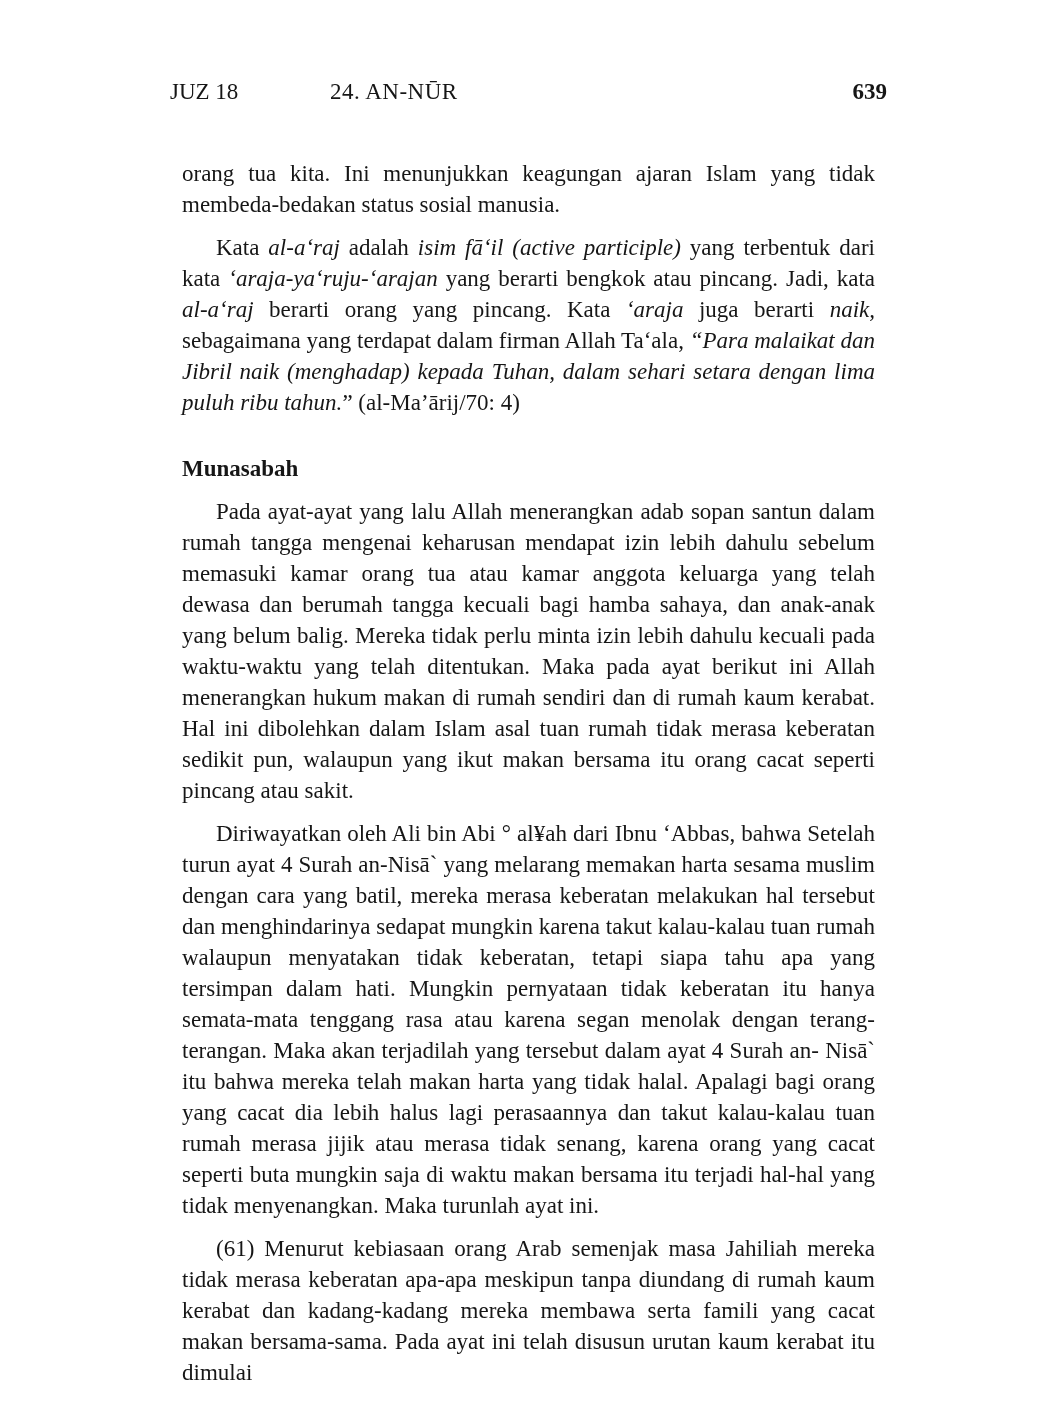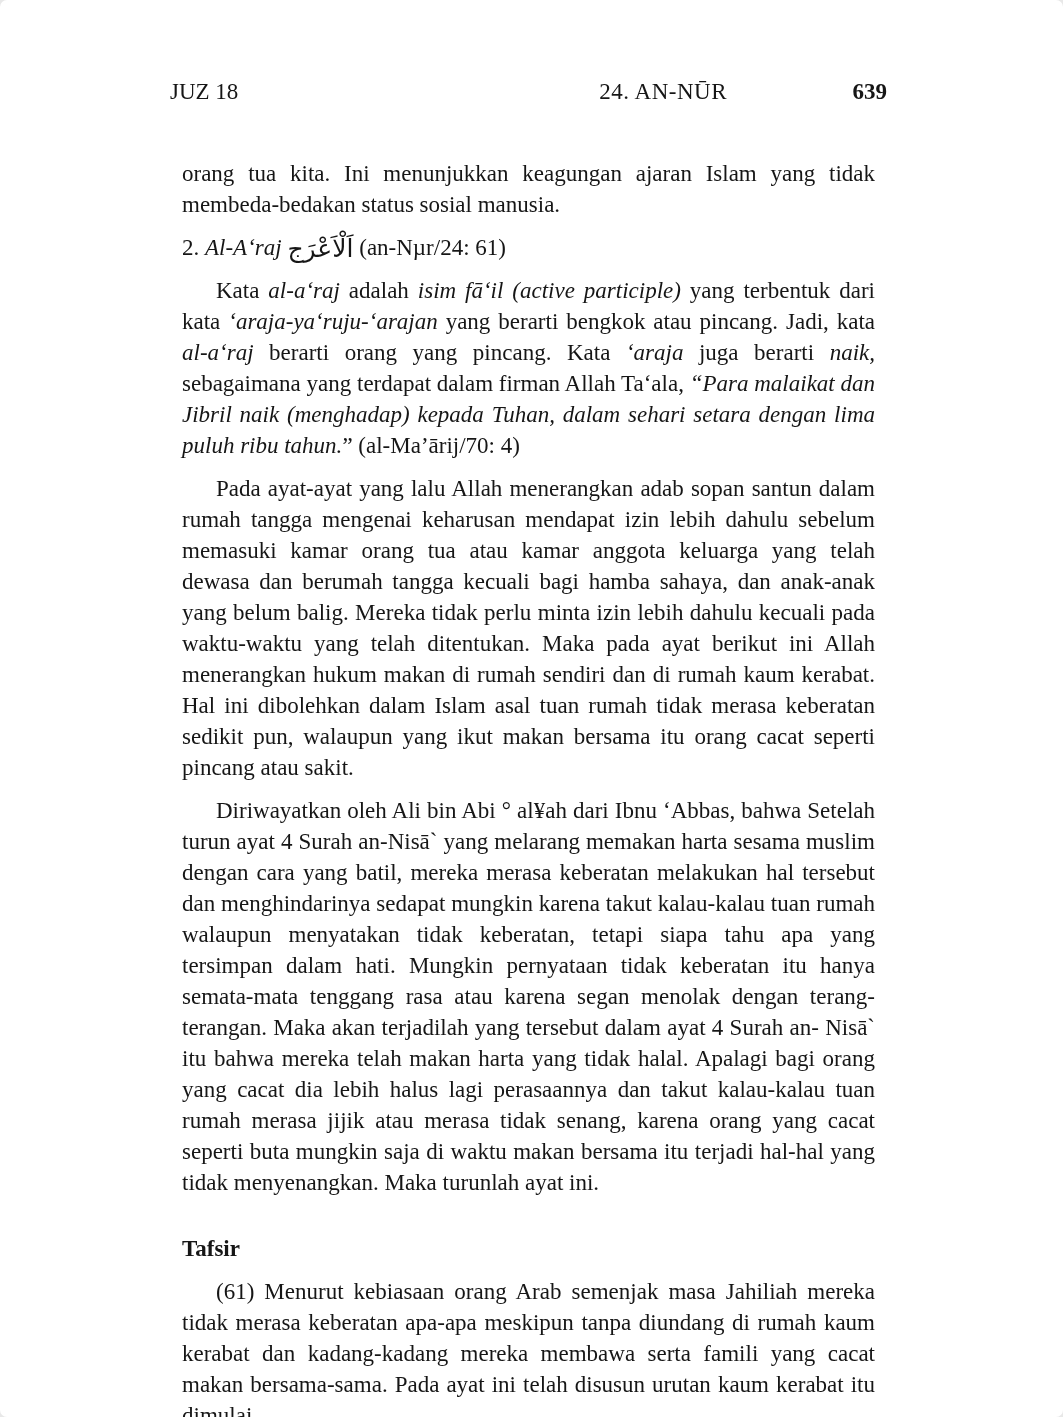--- a/index.html
+++ b/index.html
@@ -7,30 +7,29 @@
     width: 1063px;
     height: 1417px;
     margin: 0 auto;
     background: #ffffff;
     color: #161616;
     font-family: "Liberation Serif", "DejaVu Serif", serif;
     box-sizing: border-box;
     padding: 76px 176px 0 170px;
     position: relative;
     overflow: hidden;
-    border-radius: 7px;
   }
   .page-header {
     display: flex;
     align-items: baseline;
     font-size: 23px;
     line-height: 31px;
   }
   .h-left  { width: 160px; text-align: left; }
-  .h-center{ flex: 1; text-align: right; letter-spacing: 0.5px; }
+  .h-center{ flex: 1; text-align: left; letter-spacing: 0.5px; }
   .h-right { width: 160px; text-align: right; font-weight: bold; }
   .content {
     margin-top: 51px;
     font-size: 23px;
     line-height: 31px;
     text-align: justify;
   }
   .content p, .content h2 { margin: 12px; padding: 0; }
   .content h2.heading {
     font-size: 23px;
@@ -52,20 +51,19 @@
 <body>
 
 <div class="page">
   <header class="page-header">
     <span class="h-left">JUZ 18</span>
     <span class="h-center">24. AN-NŪR</span>
     <span class="h-right">639</span>
   </header>
   <main class="content">
       <p class="paragraph"><span>orang tua kita. Ini menunjukkan keagungan ajaran Islam yang tidak membeda-bedakan status sosial manusia.</span></p>
-      <p class="line"><span>2. </span><span class="it">Al-A‘raj </span><span class="arabic">اَلْاَعْرَج</span><span> (an-Nµr/24: 61)</span></p>
       <p class="paragraph indent"><span>Kata </span><span class="it">al-a‘raj</span><span> adalah </span><span class="it">isim fā‘il (active participle)</span><span> yang terbentuk dari kata </span><span class="it">‘araja-ya‘ruju-‘arajan</span><span> yang berarti bengkok atau pincang. Jadi, kata </span><span class="it">al-a‘raj</span><span> berarti orang yang pincang. Kata </span><span class="it">‘araja</span><span> juga berarti </span><span class="it">naik,</span><span> sebagaimana yang terdapat dalam firman Allah Ta‘ala, </span><span class="it">“Para malaikat dan Jibril naik (menghadap) kepada Tuhan, dalam sehari setara dengan lima puluh ribu tahun.</span><span>” (al-Ma’ārij/70: 4)</span></p>
+      <h2 class="heading"><span>Munasabah</span></h2>
       <p class="paragraph indent"><span>Pada ayat-ayat yang lalu Allah menerangkan adab sopan santun dalam rumah tangga mengenai keharusan mendapat izin lebih dahulu sebelum memasuki kamar orang tua atau kamar anggota keluarga yang telah dewasa dan berumah tangga kecuali bagi hamba sahaya, dan anak-anak yang belum balig. Mereka tidak perlu minta izin lebih dahulu kecuali pada waktu-waktu yang telah ditentukan. Maka pada ayat berikut ini Allah menerangkan hukum makan di rumah sendiri dan di rumah kaum kerabat. Hal ini dibolehkan dalam Islam asal tuan rumah tidak merasa keberatan sedikit pun, walaupun yang ikut makan bersama itu orang cacat seperti pincang atau sakit.</span></p>
       <p class="paragraph indent"><span>Diriwayatkan oleh Ali bin Abi ° al¥ah dari Ibnu ‘Abbas, bahwa Setelah turun ayat 4 Surah an-Nisā` yang melarang memakan harta sesama muslim dengan cara yang batil, mereka merasa keberatan melakukan hal tersebut dan menghindarinya sedapat mungkin karena takut kalau-kalau tuan rumah walaupun menyatakan tidak keberatan, tetapi siapa tahu apa yang tersimpan dalam hati. Mungkin pernyataan tidak keberatan itu hanya semata-mata tenggang rasa atau karena segan menolak dengan terang-terangan. Maka akan terjadilah yang tersebut dalam ayat 4 Surah an- Nisā` itu bahwa mereka telah makan harta yang tidak halal. Apalagi bagi orang yang cacat dia lebih halus lagi perasaannya dan takut kalau-kalau tuan rumah merasa jijik atau merasa tidak senang, karena orang yang cacat seperti buta mungkin saja di waktu makan bersama itu terjadi hal-hal yang tidak menyenangkan. Maka turunlah ayat ini.</span></p>
-      <h2 class="heading"><span>Tafsir</span></h2>
       <p class="paragraph indent"><span>(61) Menurut kebiasaan orang Arab semenjak masa Jahiliah mereka tidak merasa keberatan apa-apa meskipun tanpa diundang di rumah kaum kerabat dan kadang-kadang mereka membawa serta famili yang cacat makan bersama-sama. Pada ayat ini telah disusun urutan kaum kerabat itu dimulai</span></p>
     </main>
 </div>
 
 </body></html>

